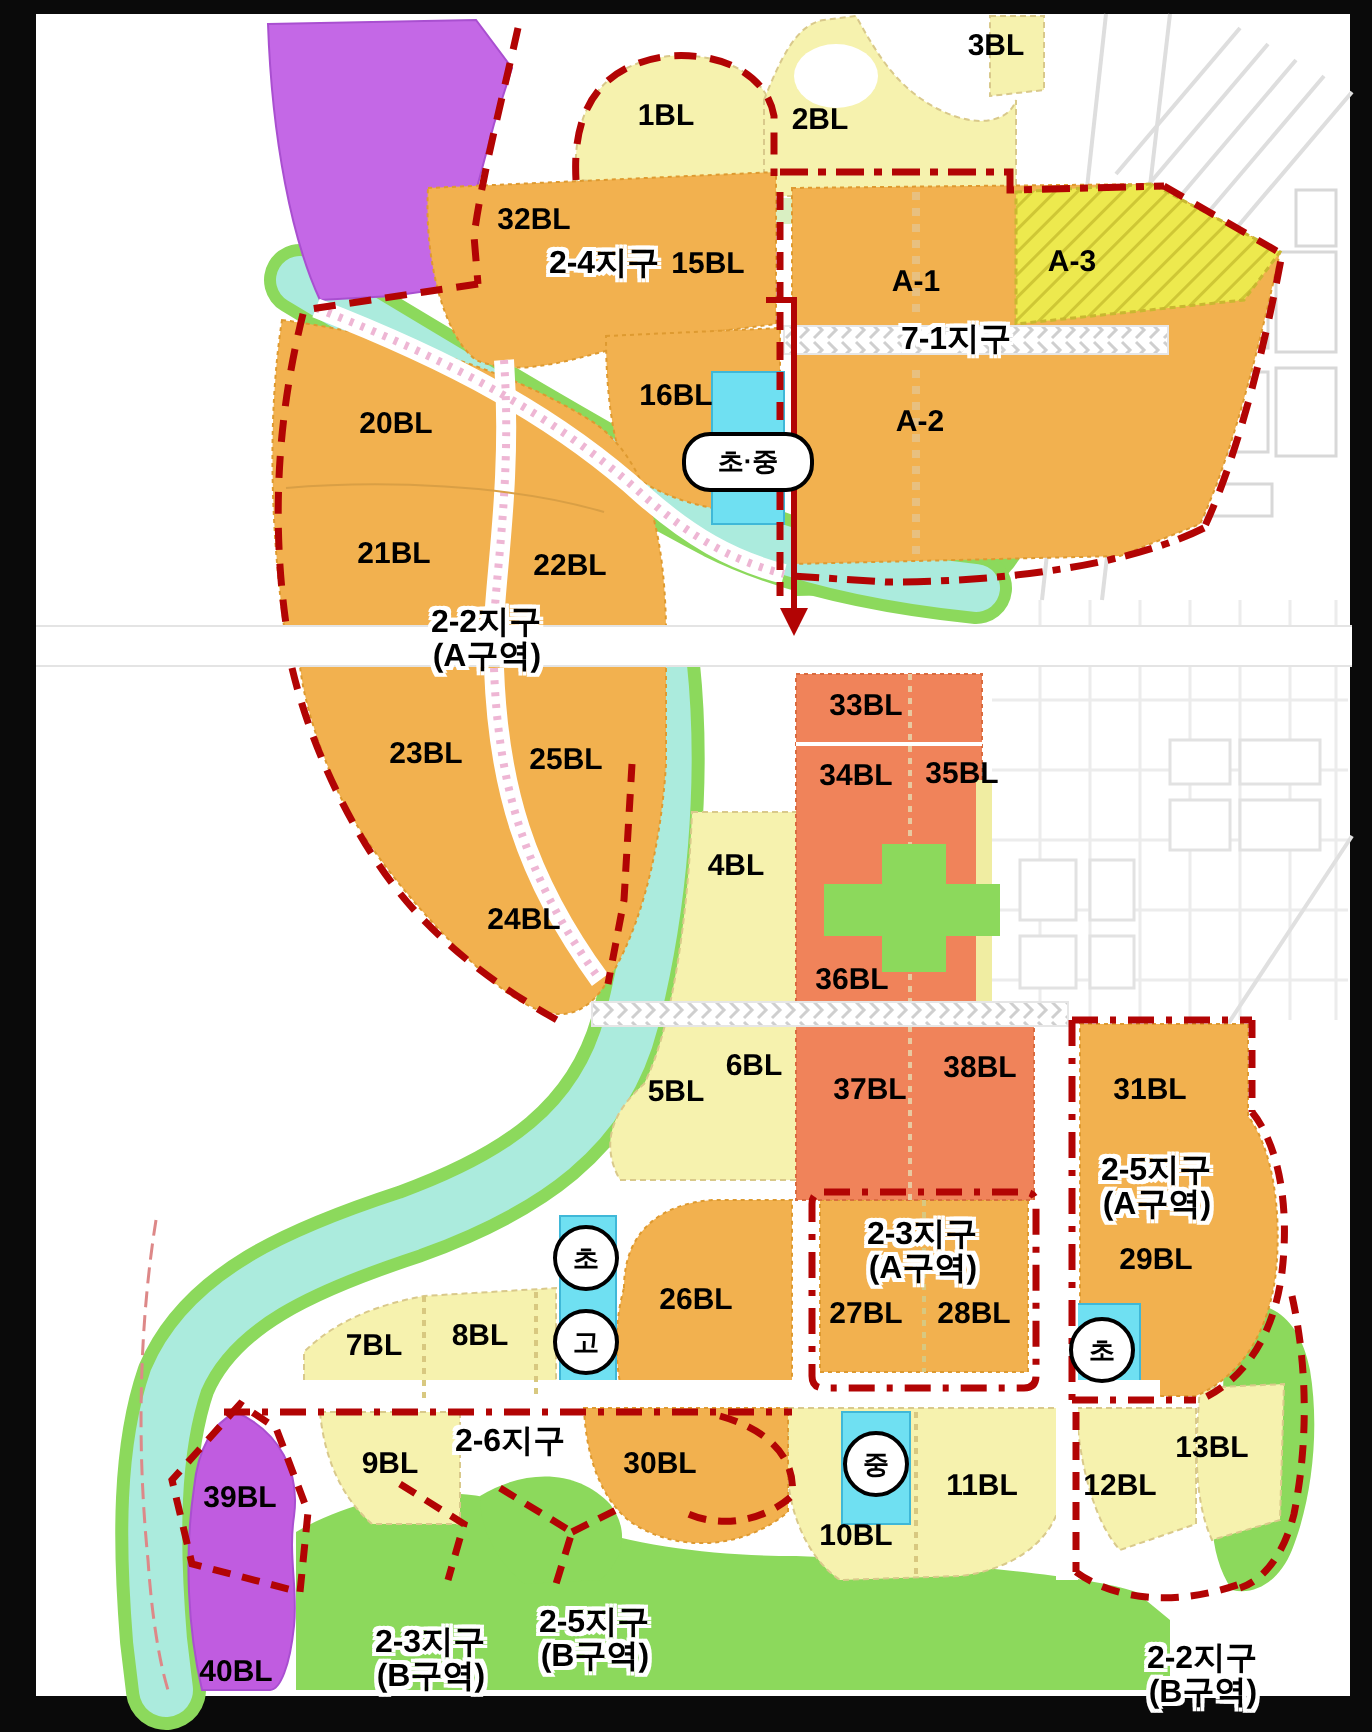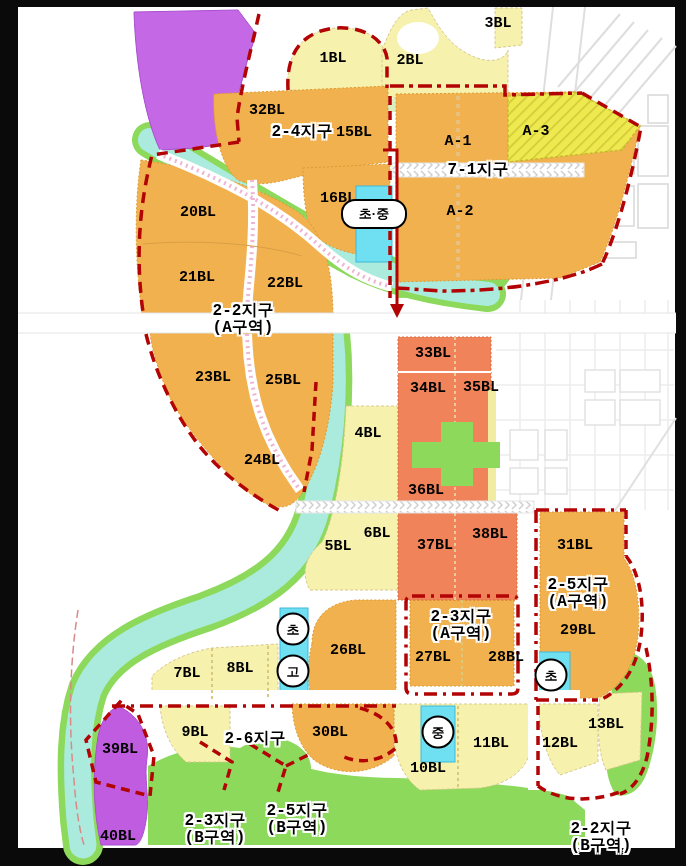--- a/index.html
+++ b/index.html
@@ -1,20 +1,20 @@
 <!DOCTYPE html>
 <html><head>
 <meta charset="utf-8">
 <style>
   html,body{margin:0;padding:0;background:#000;}
   .stage{position:relative;width:686px;height:866px;background:#0a0a0a;overflow:hidden;
          font-family:"Liberation Sans",sans-serif;}
   .paint{position:absolute;left:0;top:0;}
   .lbl{position:absolute;transform:translate(-50%,-50%);font-weight:bold;color:#000;
-       white-space:nowrap;font-family:Liberation Mono, monospace;}
+       white-space:nowrap;font-family:Liberation Sans, sans-serif;}
   .bl{font-size:15px;}
   .dist{font-size:16px;text-align:right;line-height:17px;
         text-shadow:-2px -2px 0 #fff,2px -2px 0 #fff,-2px 2px 0 #fff,2px 2px 0 #fff,
                     0 -2px 0 #fff,0 2px 0 #fff,-2px 0 0 #fff,2px 0 0 #fff;}
   .badge{position:absolute;transform:translate(-50%,-50%);background:#fff;border:2px solid #000;
          display:flex;align-items:center;justify-content:center;font-weight:bold;font-size:13px;
          font-family:"Liberation Sans",sans-serif;color:#000;}
   .badge.circle{width:29px;height:29px;border-radius:50%;}
   .badge.oval{width:62px;height:26px;border-radius:14px;}
 </style>
@@ -222,21 +222,21 @@
 <div class="lbl bl" style="left:354px;top:132px">15BL</div>
 <div class="lbl bl" style="left:338px;top:198px">16BL</div>
 <div class="lbl bl" style="left:198px;top:212px">20BL</div>
 <div class="lbl bl" style="left:197px;top:277px">21BL</div>
 <div class="lbl bl" style="left:285px;top:283px">22BL</div>
 <div class="lbl bl" style="left:213px;top:377px">23BL</div>
 <div class="lbl bl" style="left:262px;top:460px">24BL</div>
 <div class="lbl bl" style="left:283px;top:380px">25BL</div>
 <div class="lbl bl" style="left:348px;top:650px">26BL</div>
 <div class="lbl bl" style="left:433px;top:657px">27BL</div>
-<div class="lbl bl" style="left:506px;top:657px">28BL</div>
+<div class="lbl bl" style="left:487px;top:657px">28BL</div>
 <div class="lbl bl" style="left:578px;top:630px">29BL</div>
 <div class="lbl bl" style="left:330px;top:732px">30BL</div>
 <div class="lbl bl" style="left:575px;top:545px">31BL</div>
 <div class="lbl bl" style="left:267px;top:110px">32BL</div>
 <div class="lbl bl" style="left:433px;top:353px">33BL</div>
 <div class="lbl bl" style="left:428px;top:388px">34BL</div>
 <div class="lbl bl" style="left:481px;top:387px">35BL</div>
 <div class="lbl bl" style="left:426px;top:490px">36BL</div>
 <div class="lbl bl" style="left:435px;top:545px">37BL</div>
 <div class="lbl bl" style="left:490px;top:534px">38BL</div>
@@ -253,33 +253,33 @@
   <span>(A구역)</span>
 </div>
 <div class="lbl dist" style="left:578px;top:594px">
   <span>2-5지구</span><br>
   <span>(A구역)</span>
 </div>
 <div class="lbl dist" style="left:461px;top:626px">
   <span>2-3지구</span><br>
   <span>(A구역)</span>
 </div>
-<div class="lbl dist" style="left:255px;top:739px">2-6지구</div>
+<div class="lbl dist" style="left:255px;top:721px">2-6지구</div>
 <div class="lbl dist" style="left:215px;top:830px">
   <span>2-3지구</span><br>
   <span>(B구역)</span>
 </div>
 <div class="lbl dist" style="left:297px;top:820px">
   <span>2-5지구</span><br>
   <span>(B구역)</span>
 </div>
 <div class="lbl dist" style="left:601px;top:838px">
   <span>2-2지구</span><br>
   <span>(B구역)</span>
 </div>
 
-<div class="badge oval" style="left:374px;top:214px">초·중</div>
+<div class="badge oval" style="left:374px;top:231px">초·중</div>
 <div class="badge circle" style="left:293px;top:629px">초</div>
 <div class="badge circle" style="left:293px;top:671px">고</div>
 <div class="badge circle" style="left:551px;top:675px">초</div>
 <div class="badge circle" style="left:438px;top:732px">중</div>
 
 </div>
 
 </body></html>

